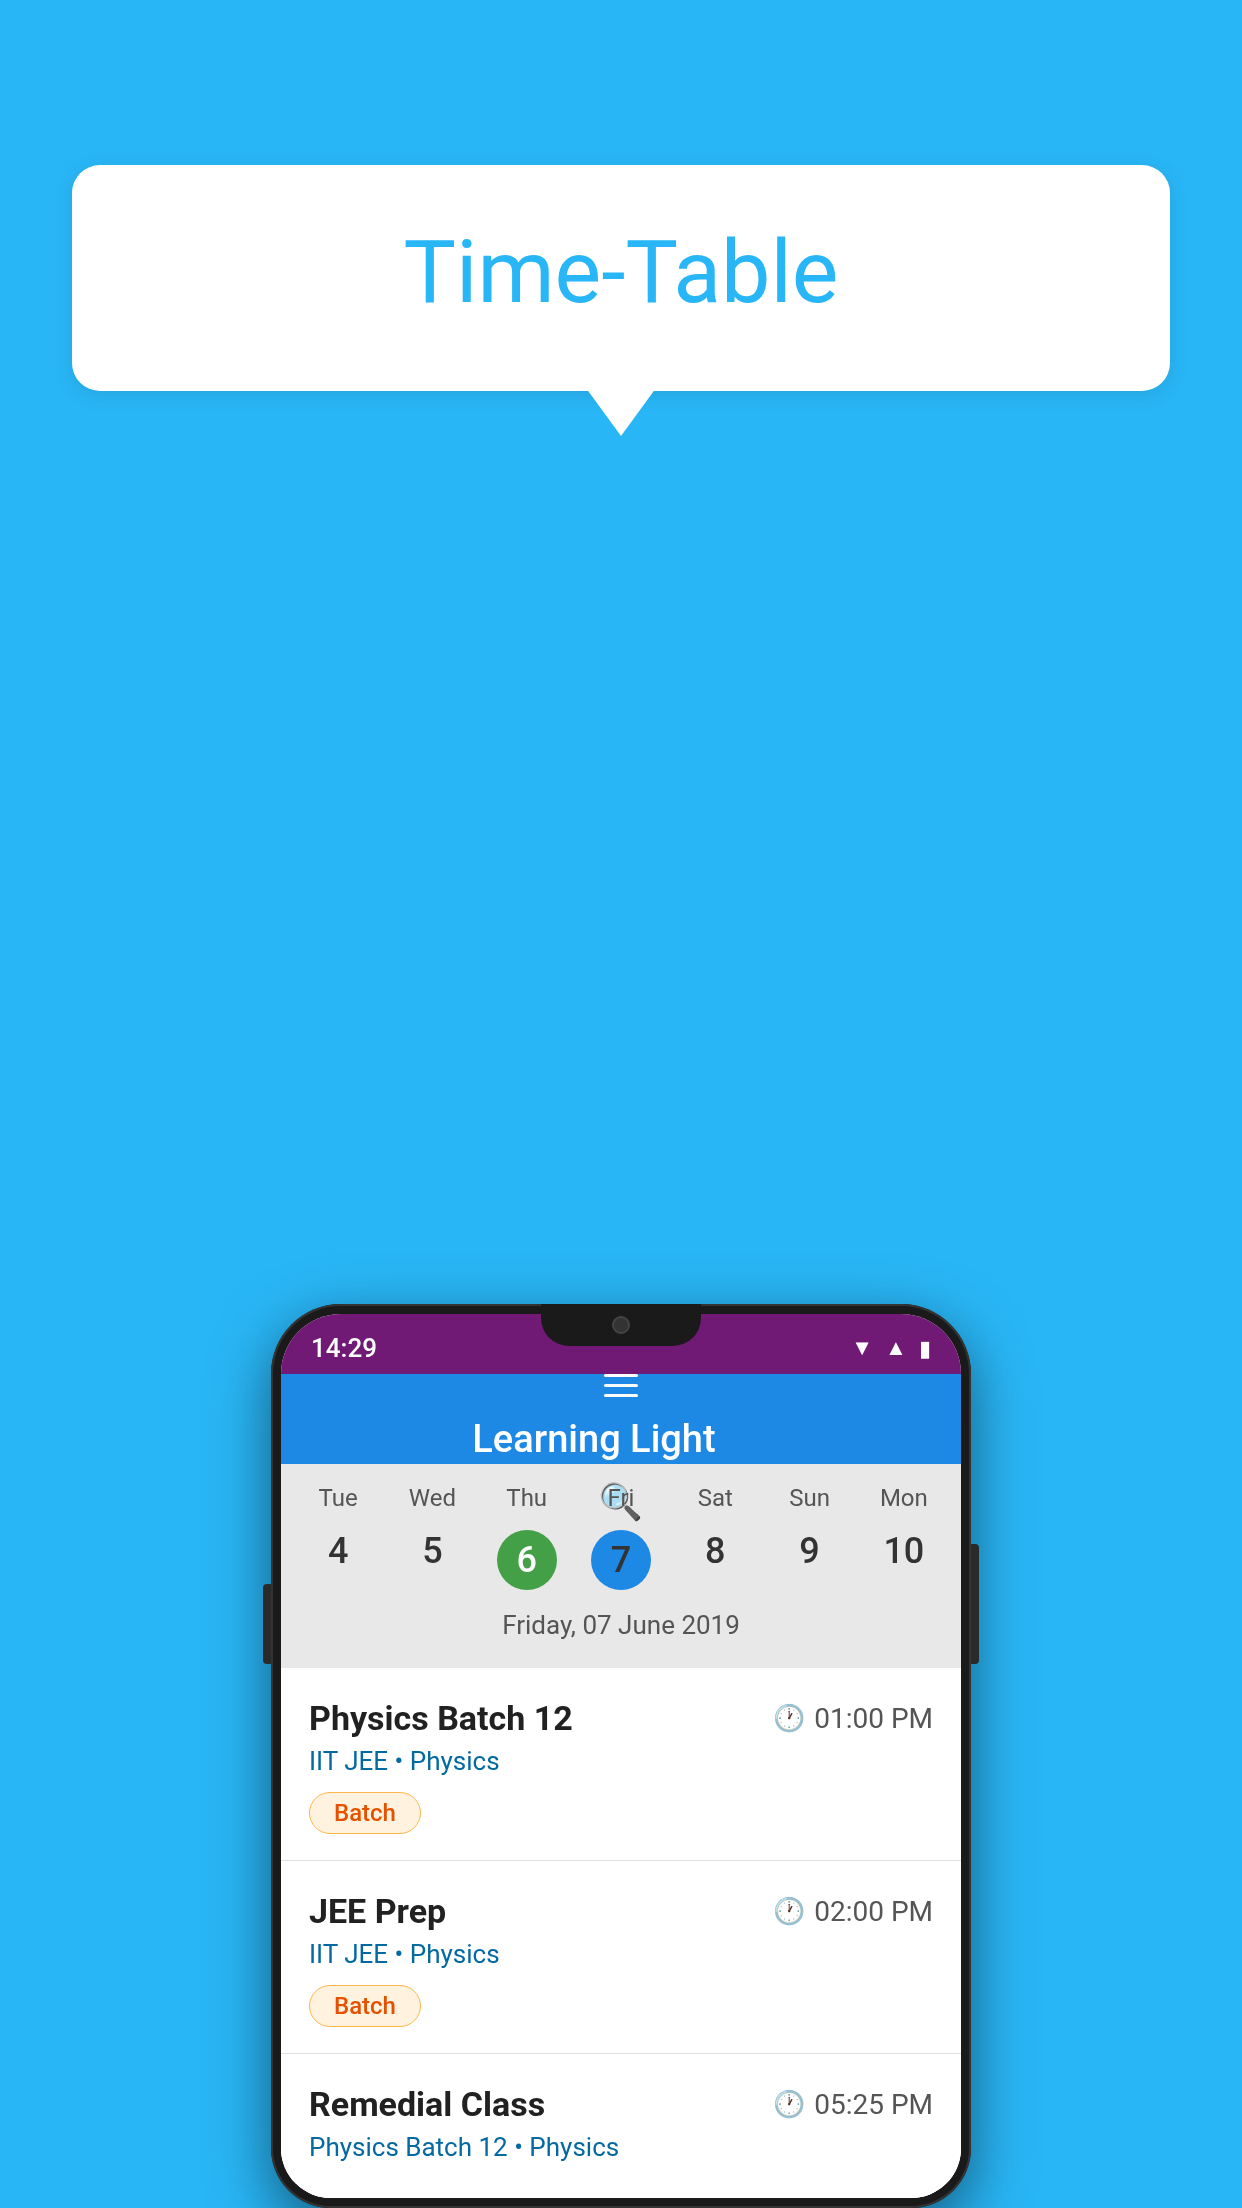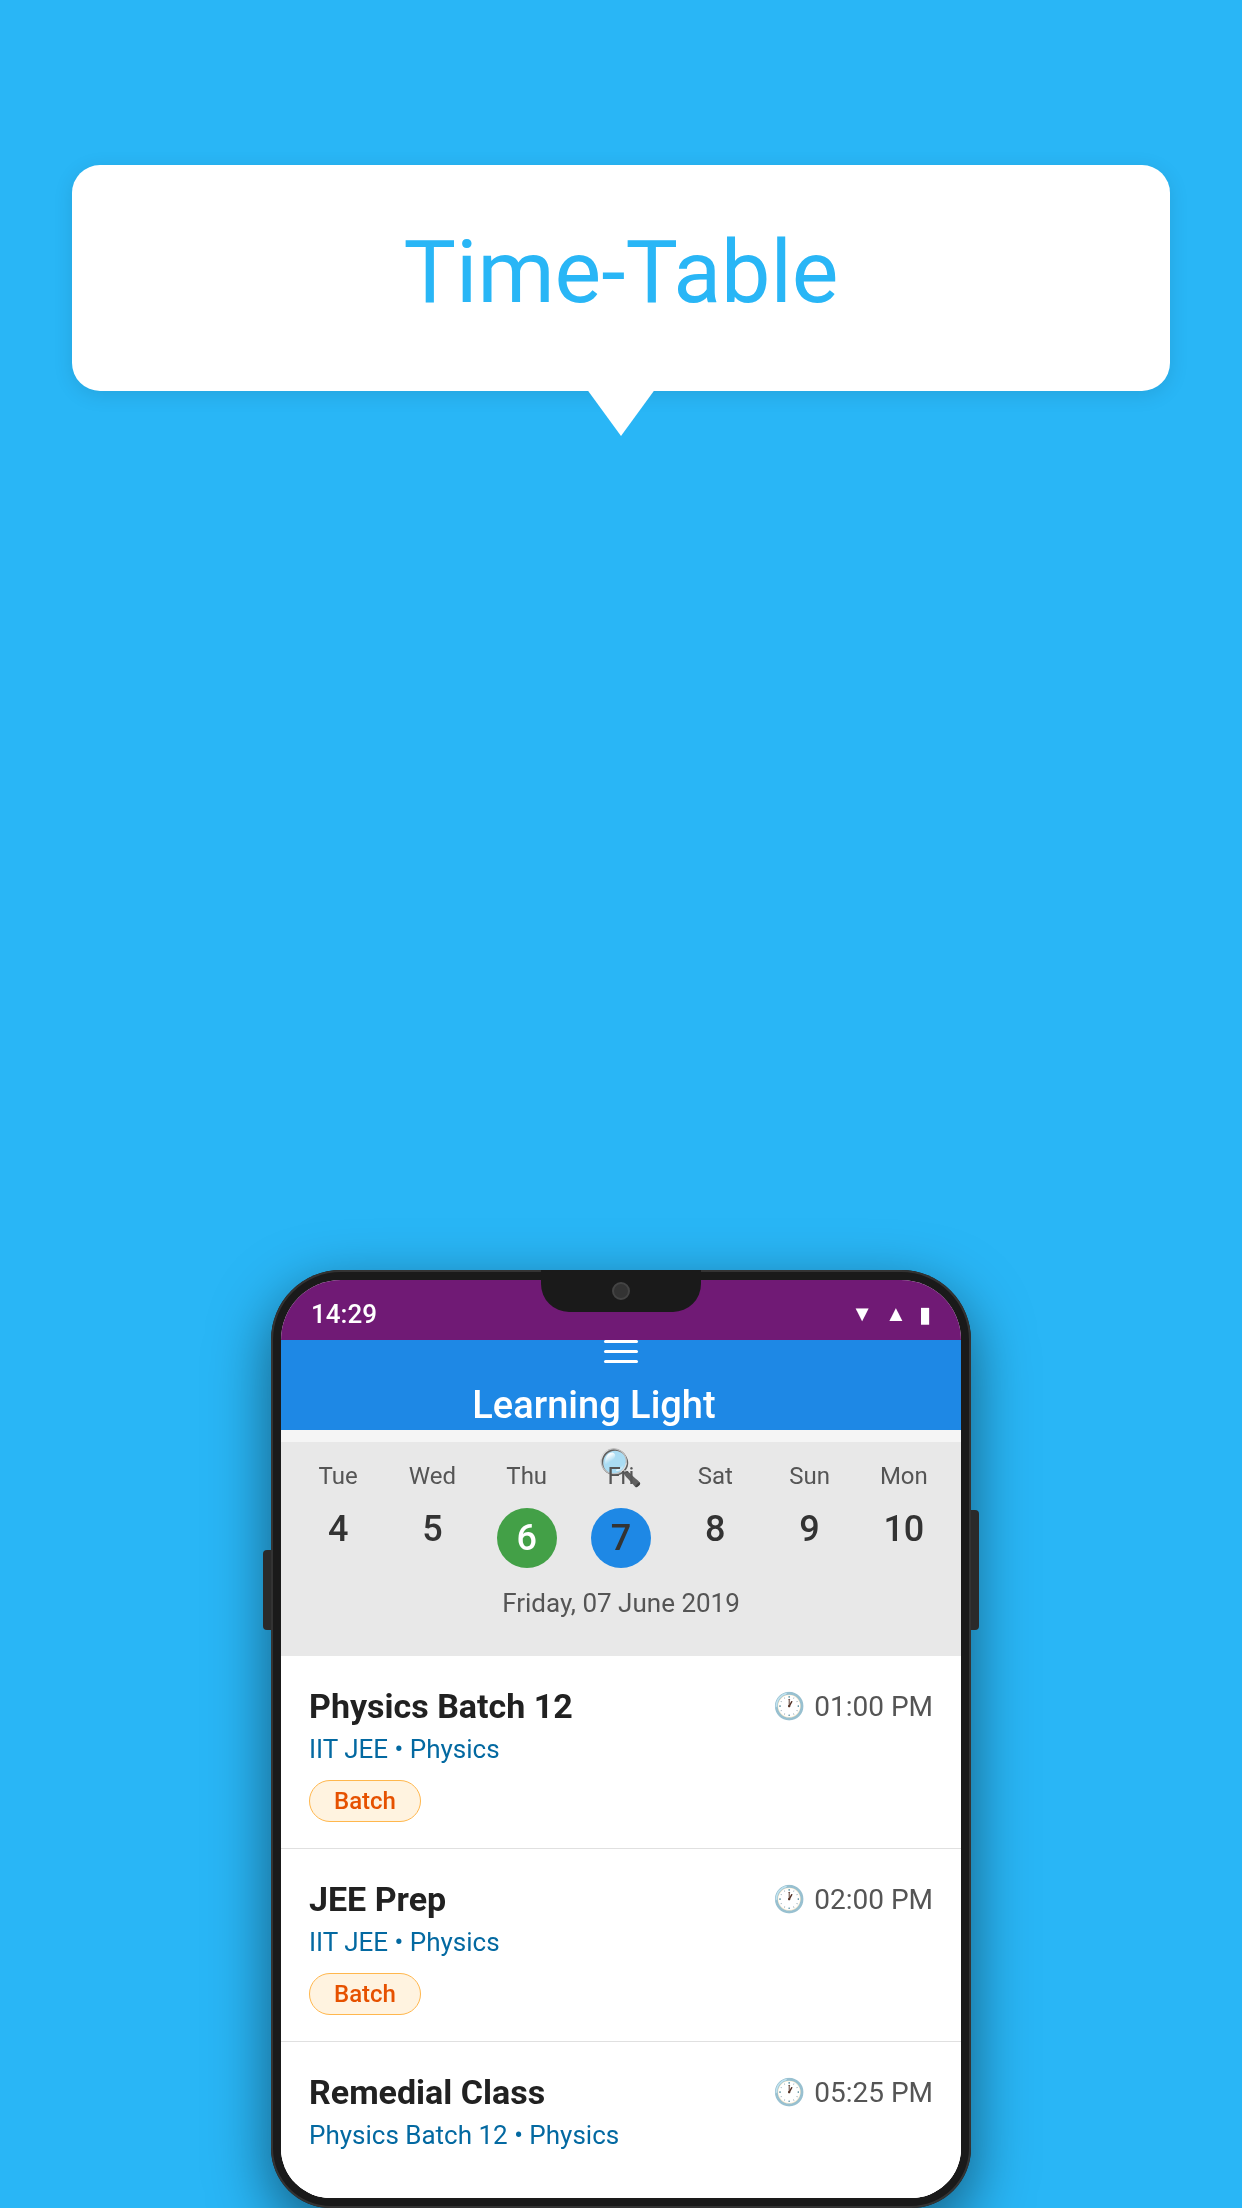--- a/index.html
+++ b/index.html
@@ -194,22 +194,21 @@
 
     .search-icon-btn {
       color: white;
       font-size: 36px;
       cursor: pointer;
     }
 
     
     .calendar-header {
       background: #e8e8e8;
-      padding: 20px 10px 26px;
-      margin-top: 12px;
+      padding: 20px 10px 16px;
     }
 
     .day-labels {
       display: grid;
       grid-template-columns: repeat(7, 1fr);
       text-align: center;
       margin-bottom: 10px;
     }
 
     .day-label {
@@ -317,21 +316,21 @@
       color: #e65100;
       border: 1.5px solid #ffb74d;
       border-radius: 30px;
       padding: 6px 24px;
       font-size: 24px;
       font-weight: 500;
     }
 
     
     .schedule-item-partial {
-      padding: 30px 28px 32px;
+      padding: 30px 28px 20px;
       background: white;
     }
   </style>
 </head>
 <body>
 
 <div class="speech-bubble-container">
   <div class="speech-bubble">
     <div class="bubble-title">Time-Table</div>
   </div>

